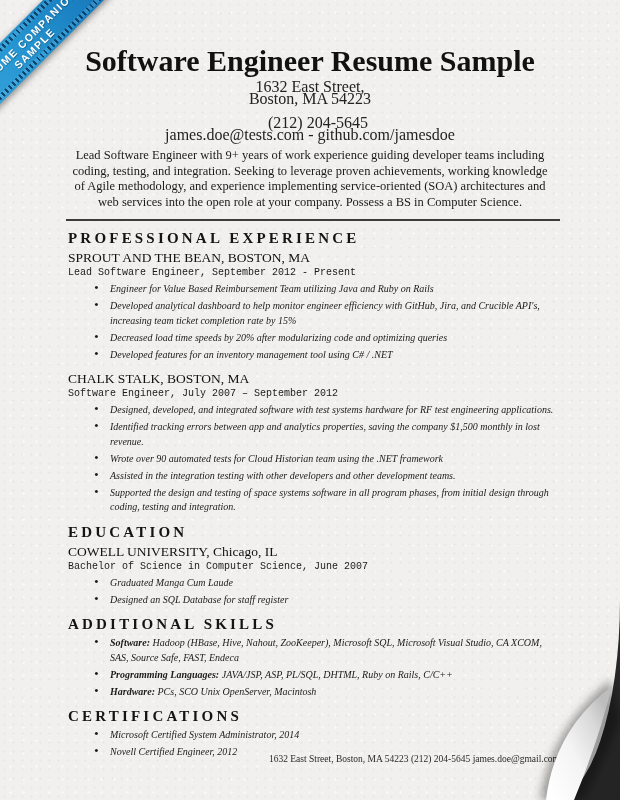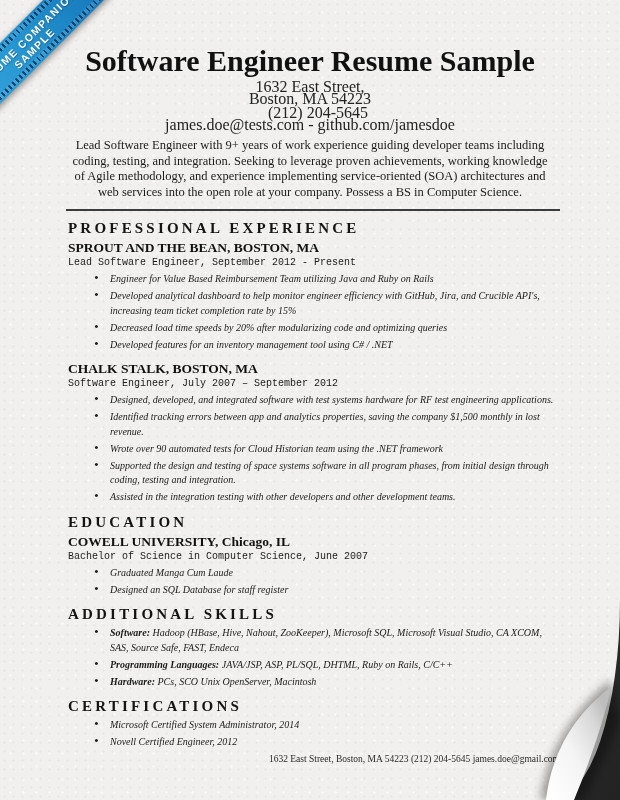--- a/index.html
+++ b/index.html
@@ -39,37 +39,37 @@
     letter-spacing:1.5px;text-shadow:0 1px 1px rgba(0,40,70,0.5);
   }
   
   .doc-header{text-align:center;padding-top:44px;}
   .doc-title{
     font-size:30px;line-height:34px;font-weight:bold;margin:0;
     font-family:"Liberation Serif","DejaVu Serif",serif;color:#111;
   }
   .contact{font-size:16px;line-height:12px;margin-top:3px;color:#222;}
   .contact div{margin:0;}
-  .contact .gap{margin-top:2px;padding-left:16px;}
+  .contact .gap{margin-top:12px;padding-left:16px;}
   
   .summary{
     max-width:478px;margin:7px auto 0 auto;text-align:center;
     font-size:12.5px;line-height:15.5px;color:#1a1a1a;
   }
   .rule{
     border:none;border-top:2px solid #3c3c3c;
     margin:9px 60px 0 66px;
   }
   
   .content{padding:0 58px 0 68px;}
   h2.sec{
     font-size:15px;line-height:14px;font-weight:bold;letter-spacing:3.2px;
     margin:10px 0 5px 0;color:#141414;
   }
-  h3.org{font-size:13.5px;line-height:15px;font-weight:bold;margin:3px 0 0 0;color:#111;}
+  h3.org{font-size:13.5px;line-height:15px;font-weight:normal;margin:3px 0 0 0;color:#111;}
   .role{font-size:10px;line-height:15px;margin:0;color:#1a1a1a;font-family:Liberation Mono, monospace;}
   ul.blist{list-style:none;margin:2px 0 9px 0;padding:0 0 0 42px;}
   ul.blist li{
     position:relative;font-size:10px;line-height:14.5px;
     margin:0 0 2.5px 0;color:#1a1a1a;font-style:italic;
   }
   ul.blist li::before{
     content:"\2022";position:absolute;left:-16px;top:-1px;font-size:13px;
   }
   ul.blist b{font-weight:bold;}
@@ -116,22 +116,22 @@
         </ul>
       </div>
 
       <div>
         <h3 class="org">CHALK STALK, BOSTON, MA</h3>
         <p class="role">Software Engineer, July 2007 – September 2012</p>
         <ul class="blist">
           <li>Designed, developed, and integrated software with test systems hardware for RF test engineering applications.</li>
           <li>Identified tracking errors between app and analytics properties, saving the company $1,500 monthly in lost revenue.</li>
           <li>Wrote over 90 automated tests for Cloud Historian team using the .NET framework</li>
+          <li>Assisted in the integration testing with other developers and other development teams.</li>
           <li>Supported the design and testing of space systems software in all program phases, from initial design through coding, testing and integration.</li>
-          <li>Assisted in the integration testing with other developers and other development teams.</li>
         </ul>
       </div>
     </section>
 
     <section>
       <h2 class="sec">EDUCATION</h2>
       <h3 class="org">COWELL UNIVERSITY, Chicago, IL</h3>
       <p class="role">Bachelor of Science in Computer Science, June 2007</p>
       <ul class="blist">
         <li>Graduated Manga Cum Laude</li>

